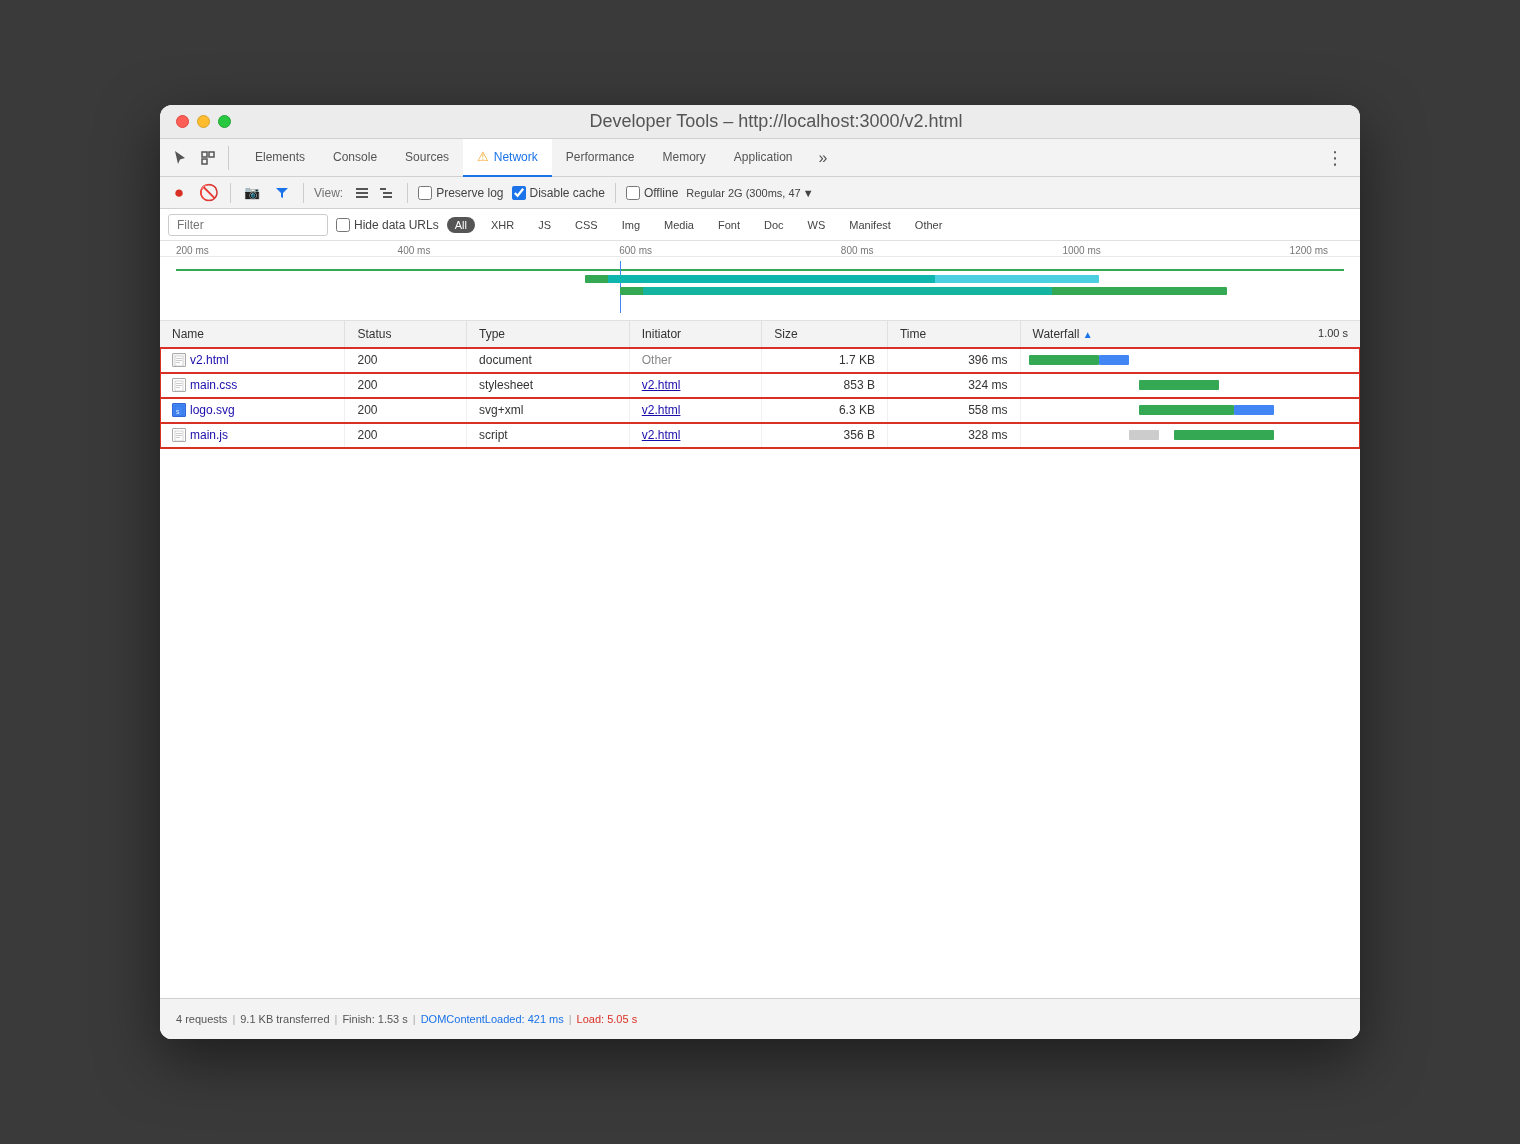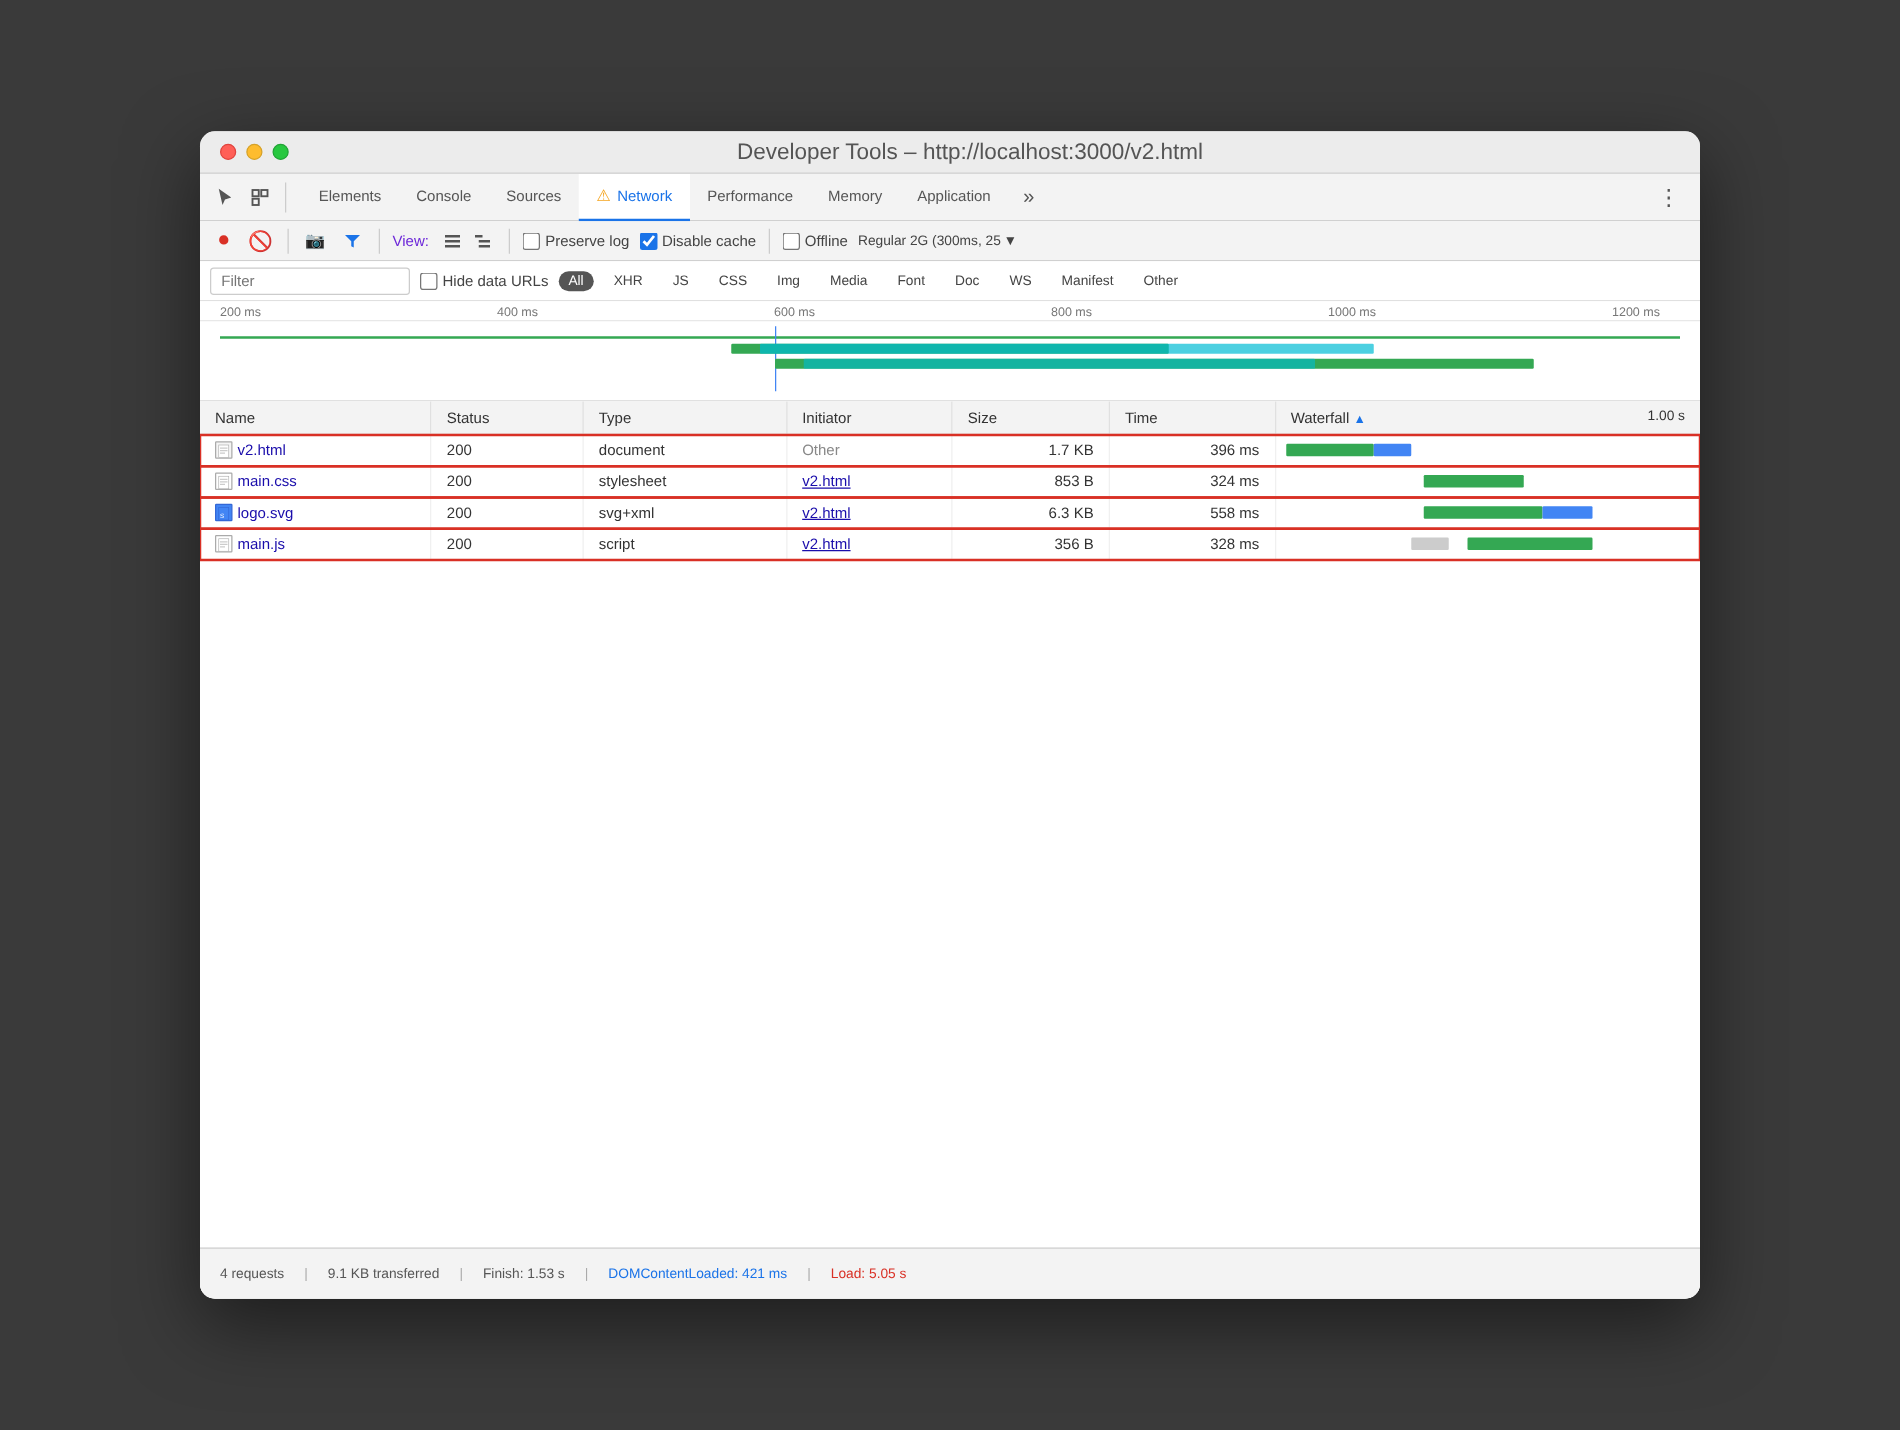--- a/index.html
+++ b/index.html
@@ -176,21 +176,21 @@
       display: flex; align-items: center; justify-content: center;
       cursor: pointer;
       border-radius: 3px;
       font-size: 13px;
       border: none;
       background: transparent;
     }
     .toolbar-btn.record { color: #d93025; font-size: 16px; }
     .toolbar-btn.stop { color: #666; font-size: 16px; }
     .toolbar-divider { width: 1px; height: 20px; background: #ccc; margin: 0 2px; }
-    .toolbar-label { font-size: 12px; color: #6d28d9; }
+    .toolbar-label { font-size: 12px; color: #737373; }
     .view-icons { display: flex; gap: 2px; }
     .view-icon-btn {
       width: 22px; height: 22px;
       cursor: pointer;
       border-radius: 3px;
       display: flex; align-items: center; justify-content: center;
       font-size: 12px;
       color: #555;
       background: transparent;
       border: none;
@@ -378,21 +378,21 @@
     .wf-gray { background: #ccc; }
     
     .status-bar {
       background: #f3f3f3;
       border-top: 1px solid #d0d0d0;
       padding: 20px 16px;
       font-size: 11px;
       color: #555;
       display: flex;
       align-items: center;
-      gap: 16px;
+      gap: 5px;
       height: 28px;
     }
     .status-sep { color: #aaa; }
     .status-blue { color: #1a73e8; font-weight: 500; }
     .status-red { color: #d93025; font-weight: 500; }
   </style>
 </head>
 <body>
 
 <div class="window">
@@ -487,21 +487,21 @@
       <div class="checkbox-group">
         <input type="checkbox" class="checkbox-blue" checked="" style="">
         <label>Disable cache</label>
       </div>
       <div class="toolbar-divider"></div>
       <div class="checkbox-group">
         <input type="checkbox" style="">
         <label>Offline</label>
       </div>
       <div class="throttle-select">
-        <span>Regular 2G (300ms, 25</span>
+        <span>Regular 2G (300ms, 47</span>
         <span>▼</span>
       </div>
     </div>
 
     <div class="filter-bar">
       <input class="filter-input" type="text" placeholder="Filter" style="">
       <div class="checkbox-group">
         <input type="checkbox" style="">
         <label>Hide data URLs</label>
       </div>

